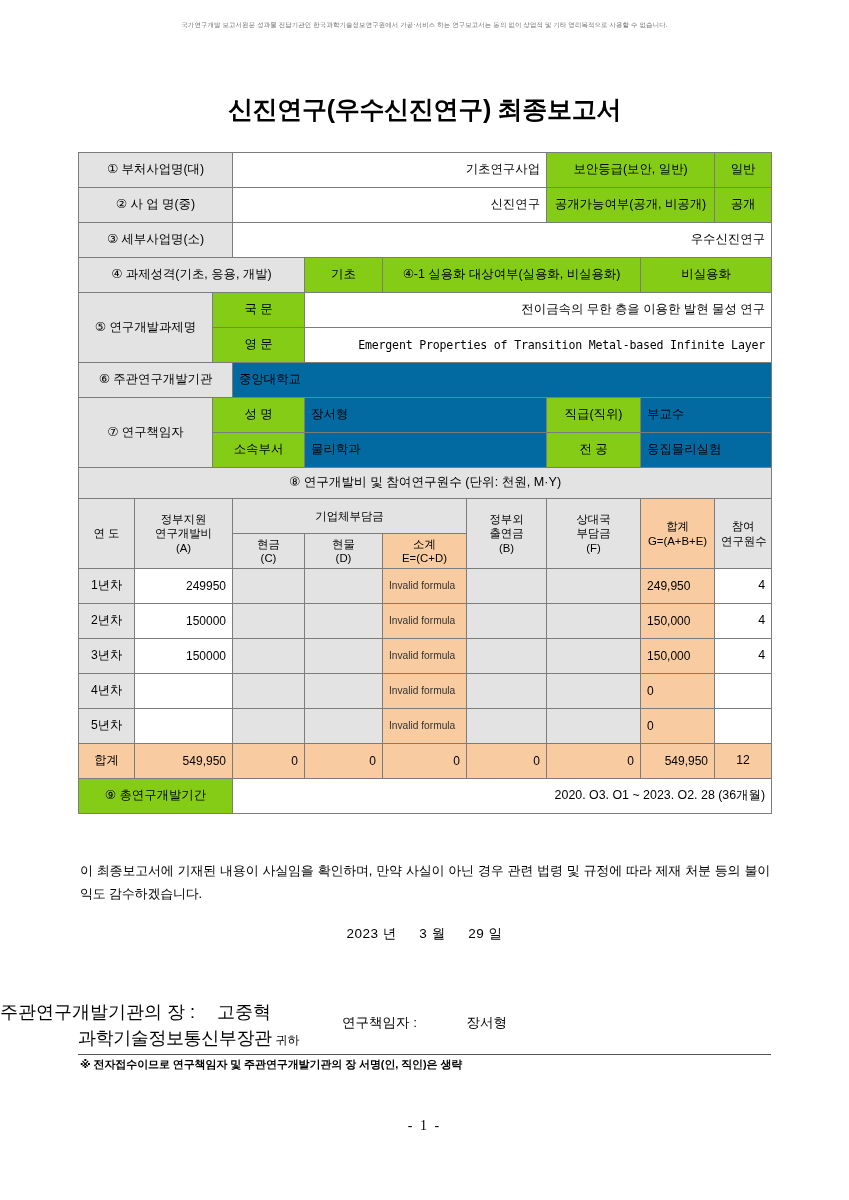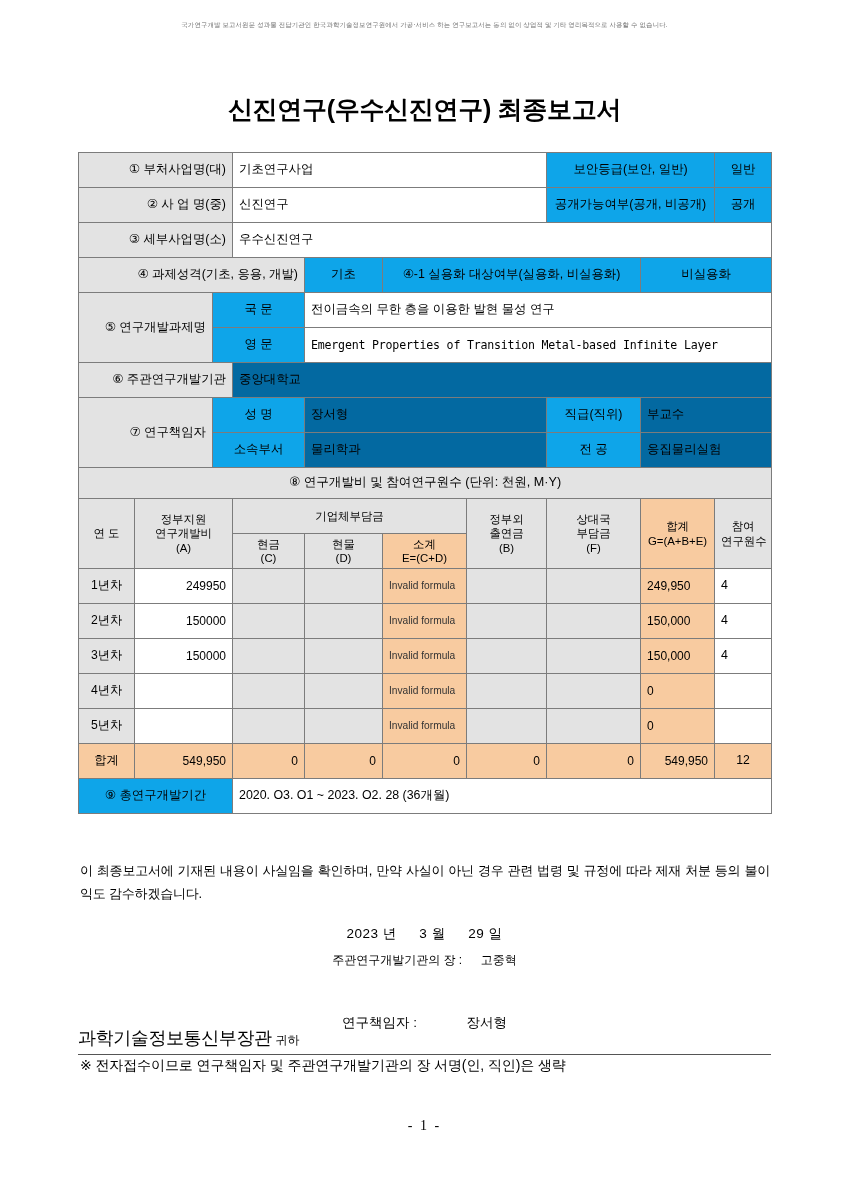--- a/index.html
+++ b/index.html
@@ -61,31 +61,31 @@
   }
   .sheet td {
     border: 1px solid #7c7c7c;
     padding: 0 6px;
     height: 34px;
     vertical-align: middle;
     line-height: 1.25;
   }
   .lbl {
     background: #e3e3e3;
-    text-align: right;
+    text-align: center;
     white-space: nowrap;
   }
   .lbl-c {
-    background: #0ea5e9;
+    background: #84cc16;
     text-align: center;
     white-space: nowrap;
   }
   .val-c {
     background: #ffffff;
-    text-align: left;
+    text-align: right;
   }
   .val-l {
     background: #0369a1;
     text-align: left;
   }
   .mono {
     font-family: "DejaVu Sans Mono", "Liberation Mono", monospace;
     font-size: 11.6px;
     letter-spacing: -0.2px;
   }
@@ -179,24 +179,24 @@
     top: 970px;
     width: 849px;
     text-align: center;
     font-size: 13.5px;
     margin-top: 44px;
   }
   .sig-line1 .gap { display: inline-block; width: 42px; }
   .sig-line2 {
     position: absolute;
     left: 0;
-    top: 952px;
-    width: 849px;
-    text-align: center;
-    font-size: 12px;
+    top: 1000px;
+    width: 849px;
+    text-align: left;
+    font-size: 18px;
   }
   .sig-line2 .gap { display: inline-block; width: 12px; }
 
   .addressee-wrap {
     position: absolute;
     left: 78px;
     top: 1026px;
     width: 693px;
     border-bottom: 1px solid #555555;
     padding-bottom: 4px;
@@ -208,22 +208,23 @@
   .addressee-sub {
     font-size: 12px;
     margin-left: 4px;
   }
 
   .footnote {
     position: absolute;
     left: 80px;
     top: 1057px;
     width: 693px;
-    font-size: 14px;
+    font-size: 11px;
     letter-spacing: -0.1px;
+    font-weight: bold;
   }
 
   .page-number {
     position: absolute;
     left: 0;
     top: 1118px;
     width: 849px;
     text-align: center;
     font-size: 14px;
     font-family: "Liberation Serif", "DejaVu Serif", serif;

